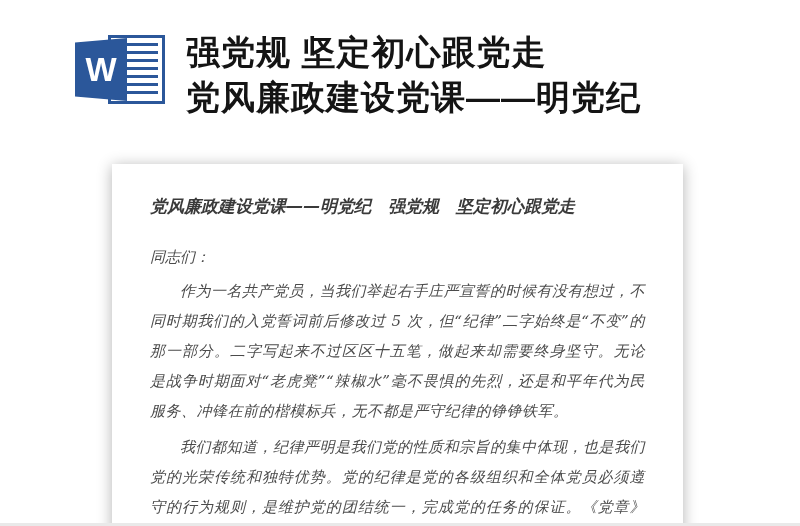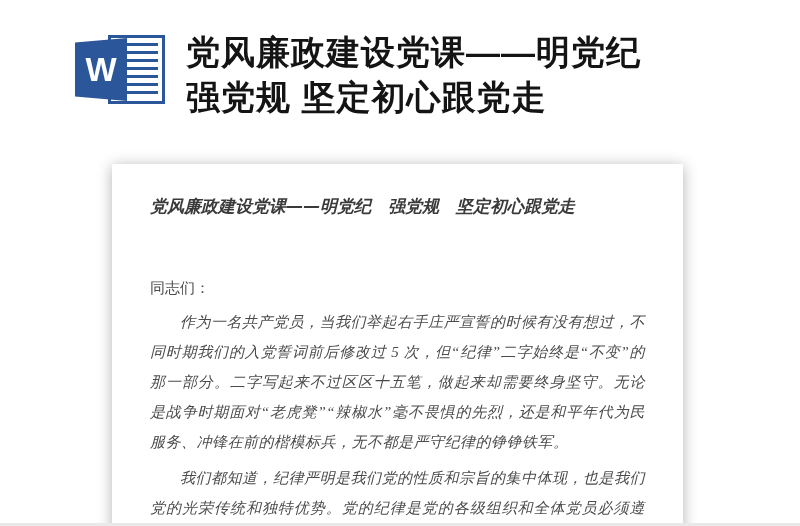--- a/index.html
+++ b/index.html
@@ -87,35 +87,35 @@
   }
   .doc-title {
     text-align: left;
     font-size: 17px;
     font-weight: 700;
     color: #3a3a3a;
     line-height: 24px;
     font-style: italic;
   }
   .doc-salutation {
-    margin-top: 59px;
+    margin-top: 28px;
     font-size: 15px;
     color: #4b4b4b;
     line-height: 22px;
+    font-style: italic;
   }
   .doc-paragraph {
     margin-top: 8px;
     font-size: 15px;
     color: #4b4b4b;
     line-height: 30px;
     text-indent: 2em;
     text-align: justify;
     font-style: italic;
     letter-spacing: 0.5px;
-    font-family: Liberation Serif, serif;
   }
   .doc-paragraph + .doc-paragraph { margin-top: 6px; }
 
   .bottom-edge-bar {
     position: absolute;
     left: 0; bottom: 0;
     width: 800px; height: 3px;
     background: #e9e9e9;
   }
 </style>
@@ -125,22 +125,22 @@
 <div class="app-header">
   <div class="word-icon">
     <div class="sheet">
       <div class="sheet-lines"></div>
     </div>
     <div class="panel">
       <span>W</span>
     </div>
   </div>
   <div class="file-title">
+    <div>强党规 坚定初心跟党走</div>
     <div>党风廉政建设党课——明党纪</div>
-    <div>强党规 坚定初心跟党走</div>
   </div>
 </div>
 
 <div class="doc-page">
   <div class="doc-title">党风廉政建设党课——明党纪　强党规　坚定初心跟党走</div>
   <div class="doc-salutation">同志们：</div>
   <p class="doc-paragraph">作为一名共产党员，当我们举起右手庄严宣誓的时候有没有想过，不同时期我们的入党誓词前后修改过 5 次，但“纪律”二字始终是“不变”的那一部分。二字写起来不过区区十五笔，做起来却需要终身坚守。无论是战争时期面对“老虎凳”“辣椒水”毫不畏惧的先烈，还是和平年代为民服务、冲锋在前的楷模标兵，无不都是严守纪律的铮铮铁军。</p>
   <p class="doc-paragraph">我们都知道，纪律严明是我们党的性质和宗旨的集中体现，也是我们党的光荣传统和独特优势。党的纪律是党的各级组织和全体党员必须遵守的行为规则，是维护党的团结统一，完成党的任务的保证。《党章》第四条规定，党的纪律主要包括政治纪律、组织纪律、廉洁纪律、群众纪律、工作纪律和生活纪律。党的十九大报告将纪律建设纳入新时代党的建设总要求，加</p>
 </div>
 

